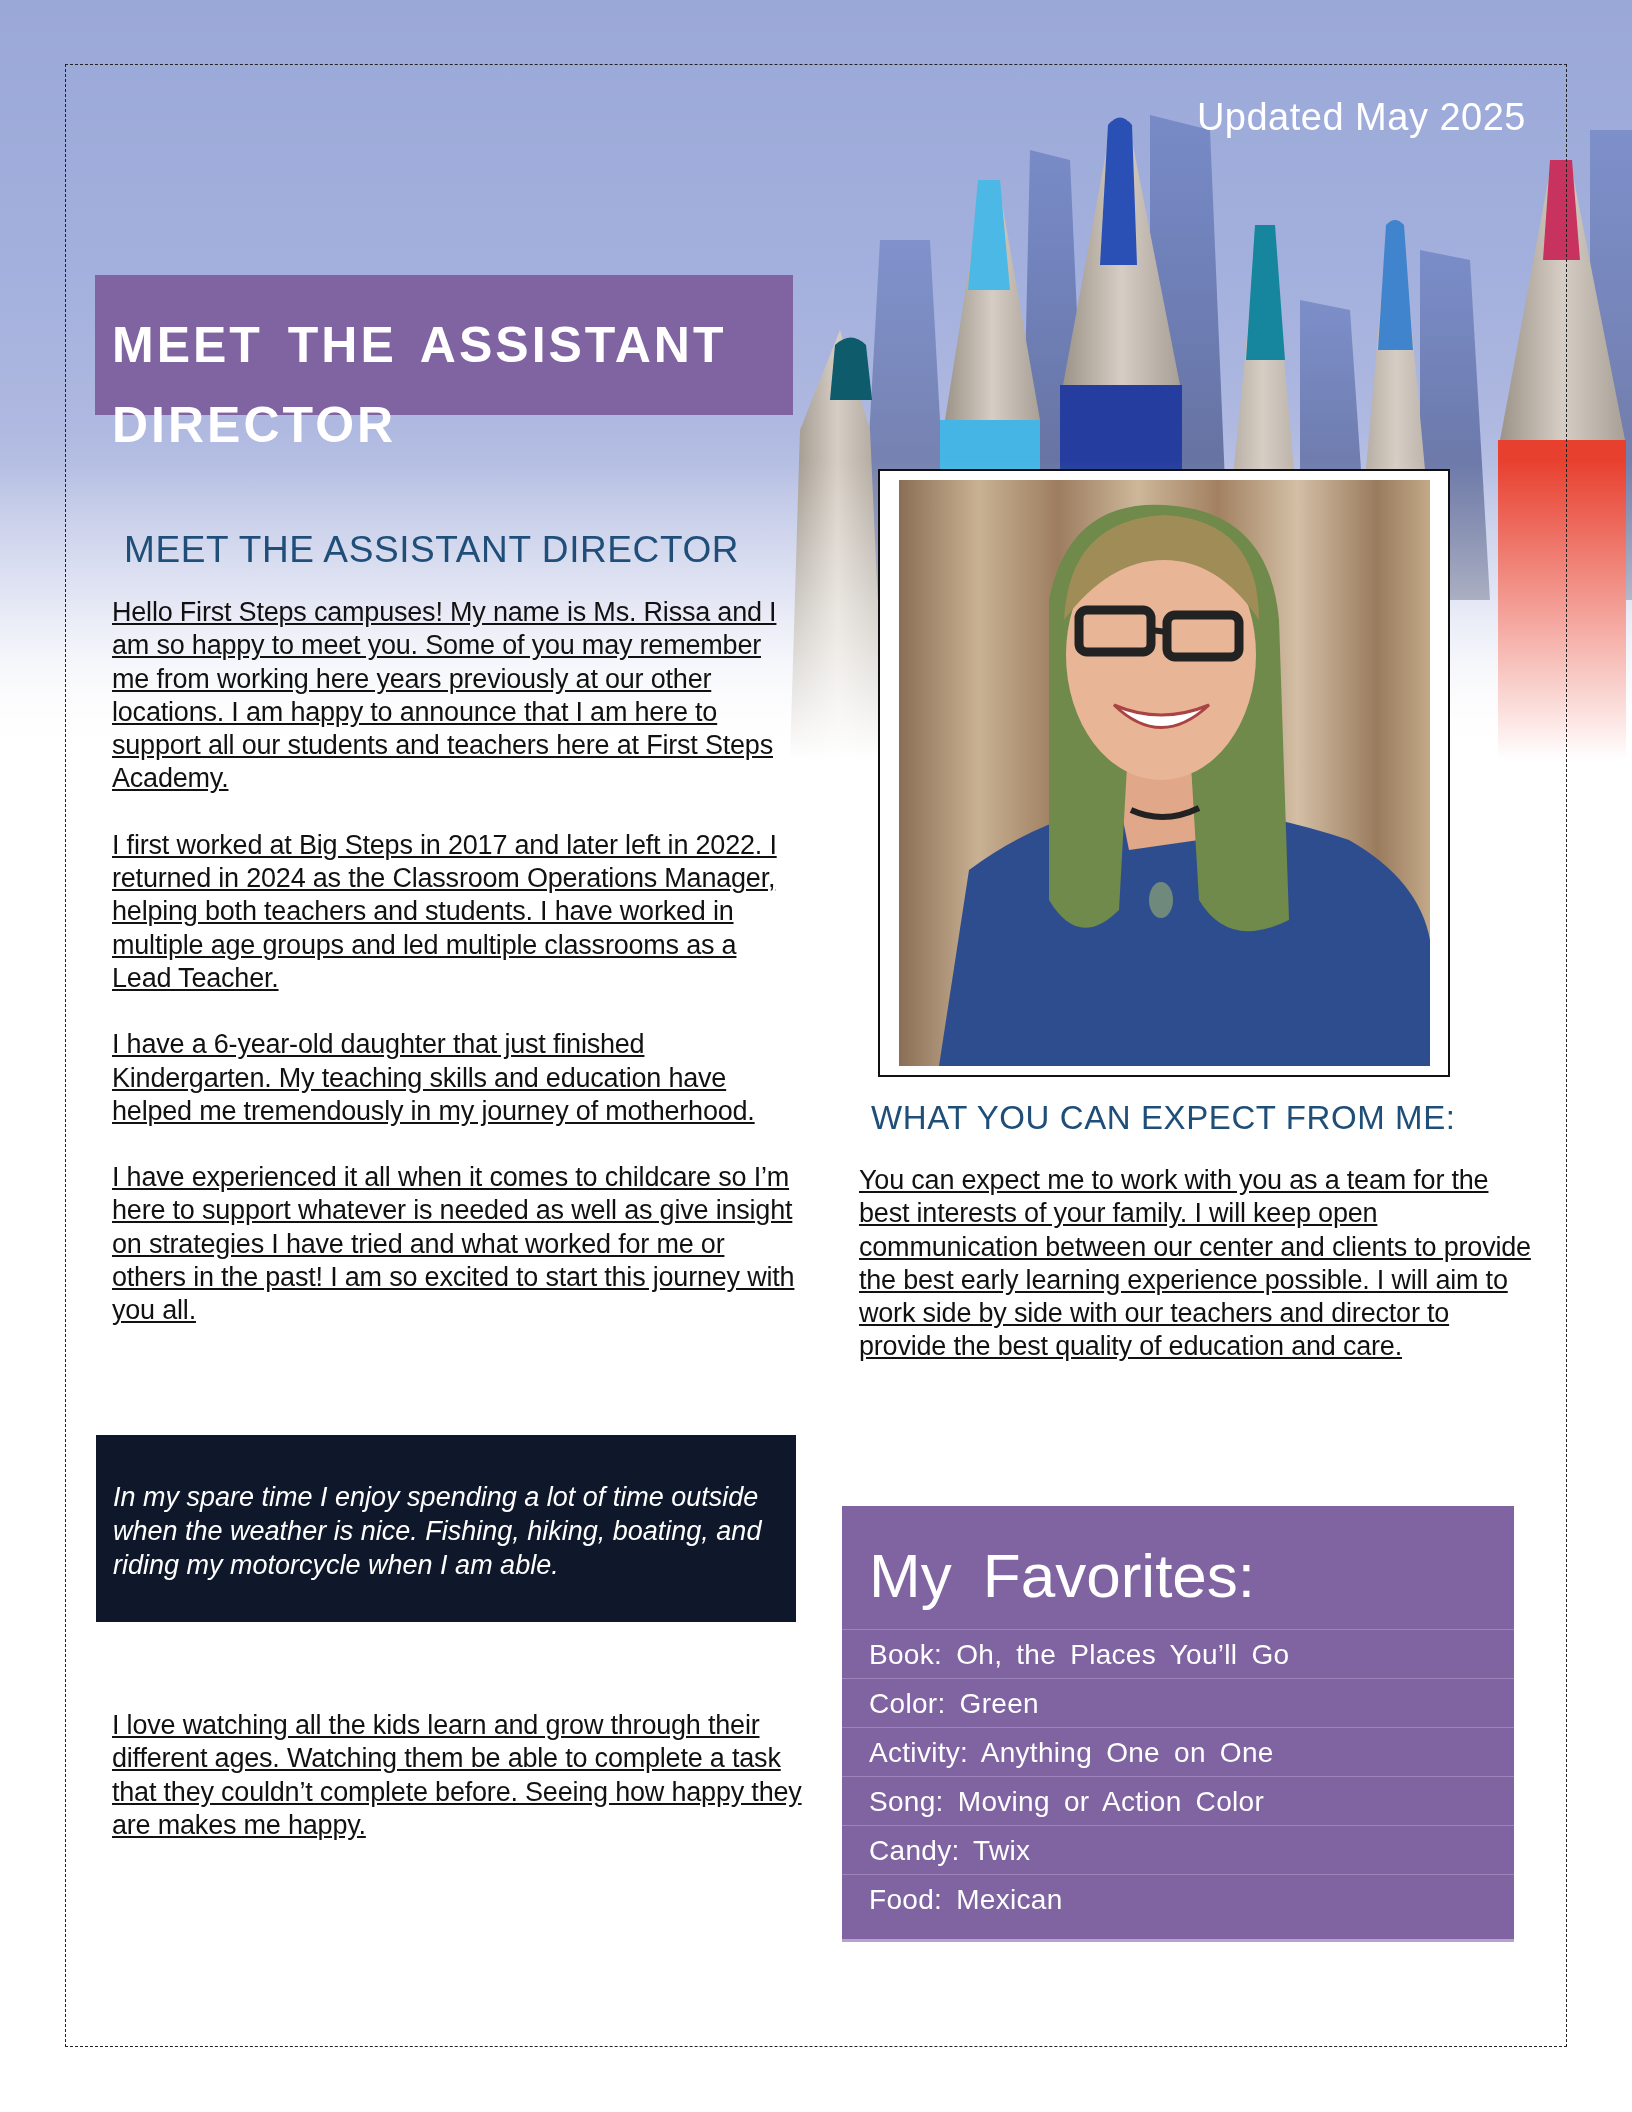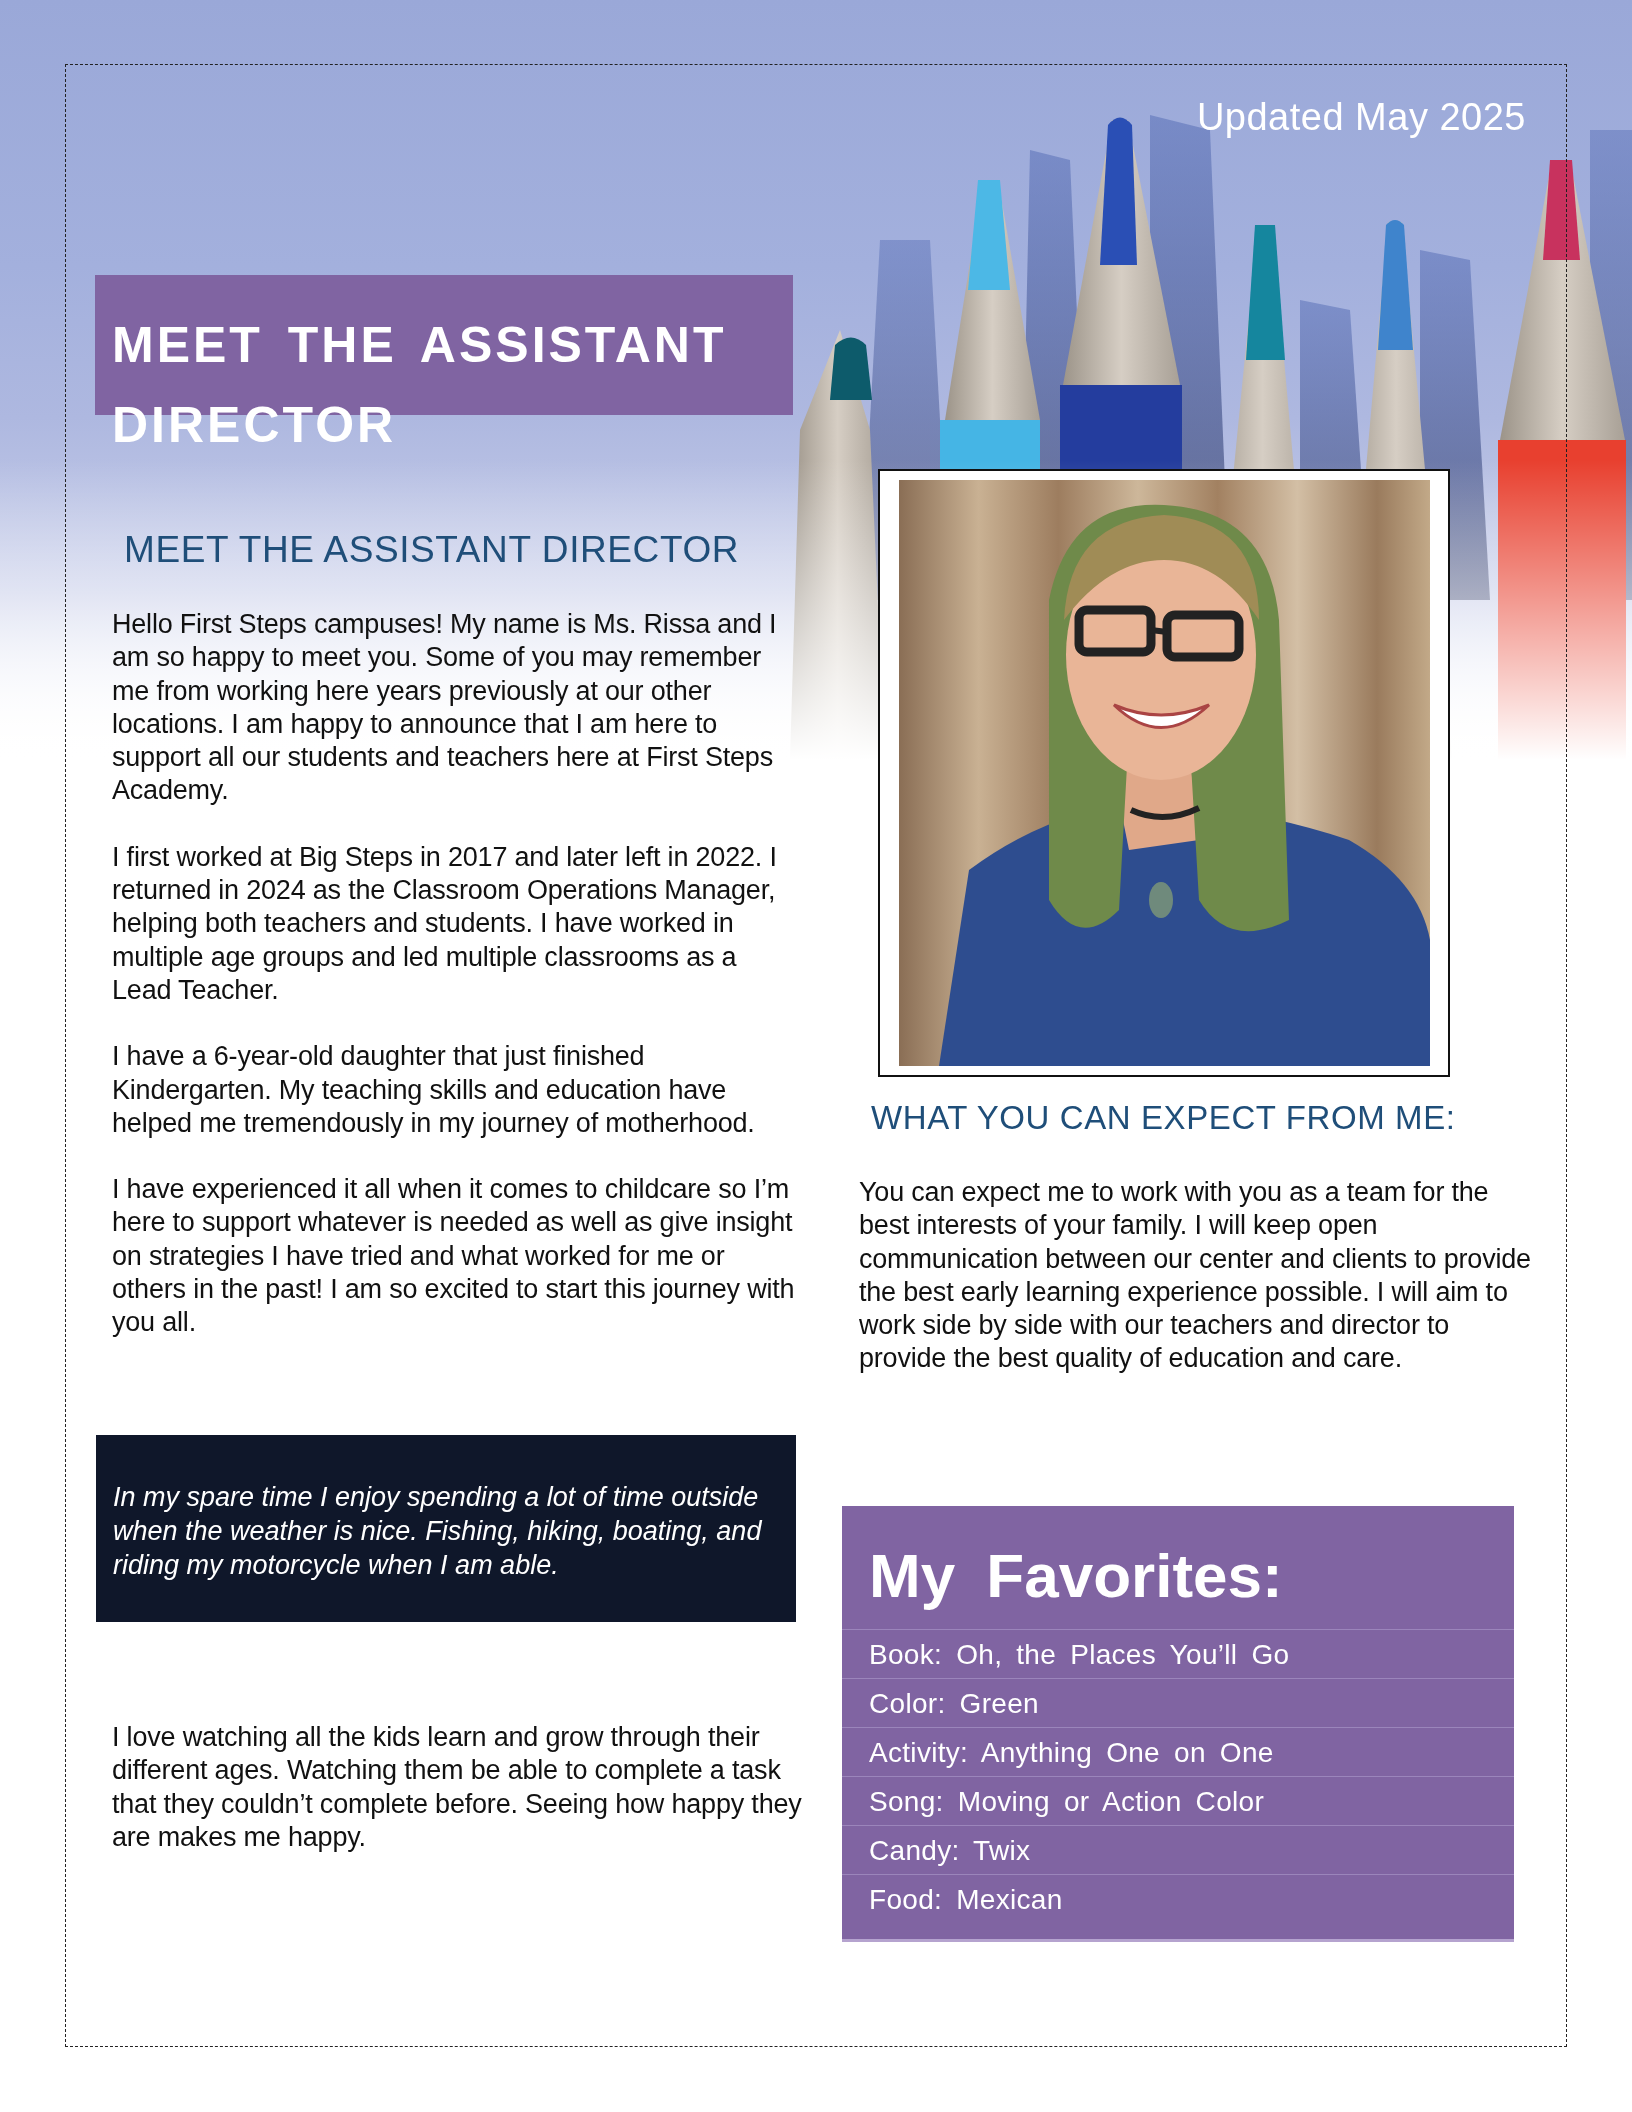--- a/index.html
+++ b/index.html
@@ -30,41 +30,41 @@
     letter-spacing: 3px; word-spacing: 8px; line-height: 80px; height: 80px;
   }
   .section-heading {
     position: absolute; color: #1f4e79; font-size: 37px; letter-spacing: 0.6px;
     margin: 12px; font-weight: normal; white-space: nowrap;
   }
   .body-text {
     position: absolute; color: #111; font-size: 27px; line-height: 33.3px;
     margin: 0; letter-spacing: -0.2px;
   }
-  .body-text p { margin: 16px 0 33px 0; }
+  .body-text p { margin: 4px 0 33px 0; text-decoration: underline; }
   .photo-frame {
     position: absolute; left: 878px; top: 469px; width: 572px; height: 608px;
     border: 2.5px solid #111; background: #fff; box-sizing: border-box;
   }
   .photo {
     position: absolute; left: 19px; top: 9px; width: 531px; height: 586px; overflow: hidden;
   }
   .hobby-box {
     position: absolute; left: 96px; top: 1435px; width: 700px; height: 187px;
     background: #0f172a; box-sizing: border-box; padding: 45px 16px 0 17px;
   }
   .hobby-box .hobby-text {
     color: #fff; font-style: italic; font-size: 27px; line-height: 34px; margin: 0;
   }
   .fav-box {
     position: absolute; left: 842px; top: 1506px; width: 672px; height: 436px;
     background: #8064a2; box-sizing: border-box;
   }
   .fav-title {
-    position: absolute; left: 27px; top: 30px; color: #fff; font-weight: bold;
+    position: absolute; left: 27px; top: 30px; color: #fff; font-weight: normal;
     font-size: 62px; word-spacing: 14px; margin: 0; line-height: 80px; text-align: center;
   }
   .fav-list { position: absolute; left: 0; top: 123px; width: 672px; margin: 0; padding: 0; list-style: none; }
   .fav-item {
     height: 49px; box-sizing: border-box; border-top: 1.5px solid #9b85bb;
     color: #fff; font-size: 28px; padding: 0 0 0 27px; line-height: 49px;
     word-spacing: 6px; letter-spacing: 0.3px;
   }
   .fav-item:last-child { border-bottom: none; }
   .fav-bottom-line { position: absolute; left: 0; bottom: 0; width: 672px; height: 3px; background: #b5a3cf; }

